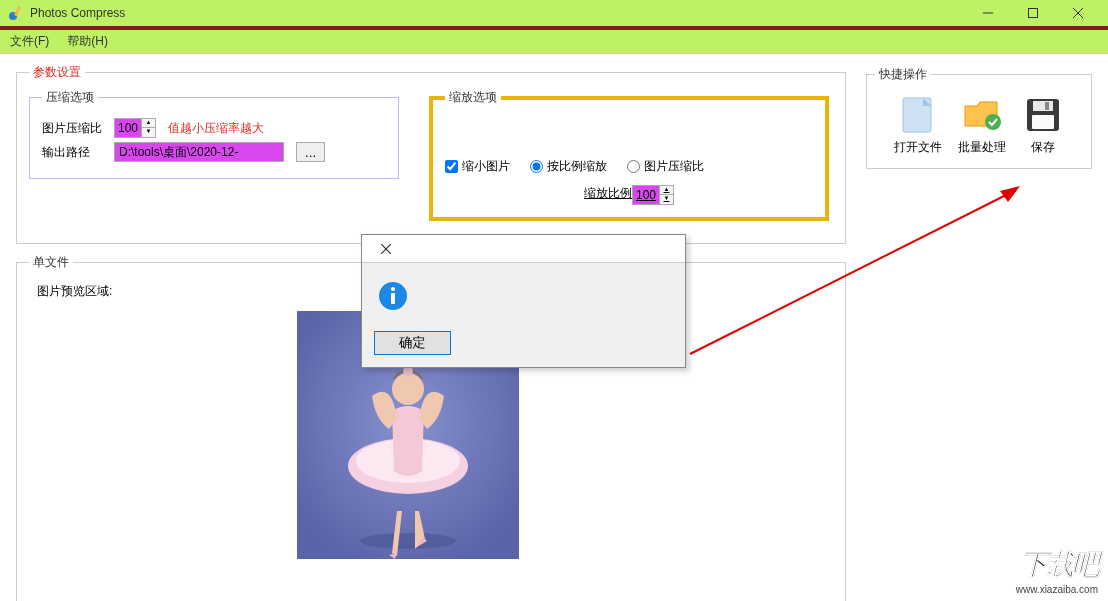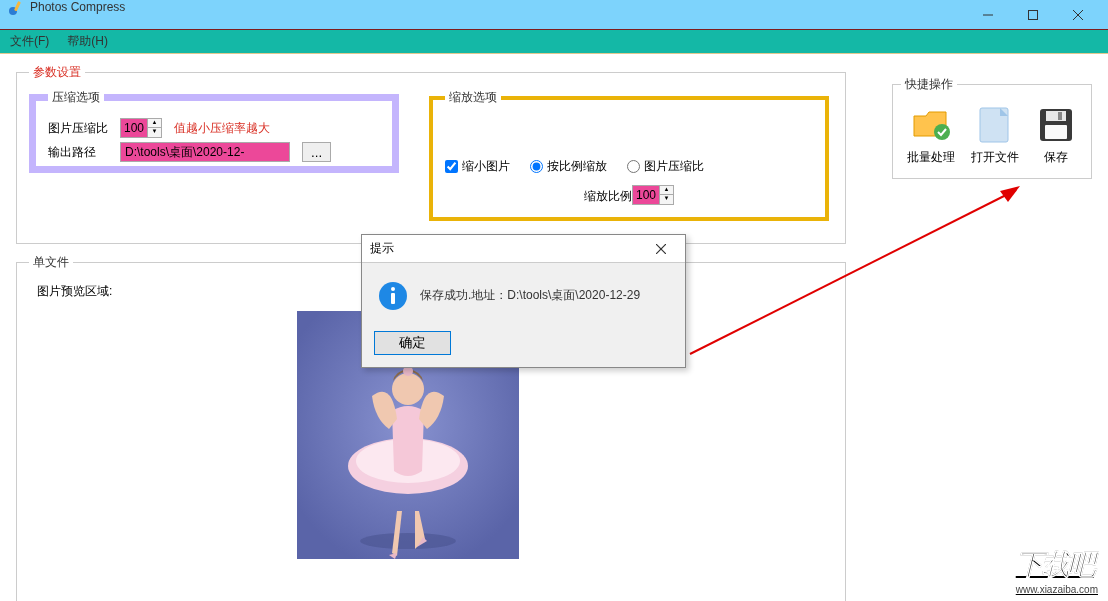--- a/index.html
+++ b/index.html
@@ -1,54 +1,54 @@
 <!DOCTYPE html>
 <html><head>
   <meta charset="utf-8">
   <style>
     * { box-sizing: border-box; margin: 0; padding: 0; }
     body { font-family: "Microsoft YaHei", "SimSun", sans-serif; font-size: 12px; background: #fff; width: 1108px; height: 601px; overflow: hidden; position: relative; }
     
-    .titlebar { height: 30px; background: #7dd3fc; border-bottom: 1px solid #7f1d1d; display: flex; align-items: flex-start; padding: 0 8px; }
+    .titlebar { height: 30px; background: #bef264; border-bottom: 4px solid #7f1d1d; display: flex; align-items: center; padding: 0 8px; }
     .titlebar .app-icon { width: 16px; height: 16px; margin-right: 6px; }
     .titlebar .title { color: #333; flex: 1; }
     .titlebar .win-controls { display: flex; gap: 0; }
     .titlebar .win-btn { width: 45px; height: 30px; display: flex; align-items: center; justify-content: center; color: #555; cursor: pointer; }
     
-    .menubar { height: 24px; background: #14b8a6; display: flex; align-items: center; padding: 0 10px; gap: 18px; border-bottom: 1px solid #e0c890; }
+    .menubar { height: 24px; background: #bef264; display: flex; align-items: center; padding: 0 10px; gap: 18px; border-bottom: 1px solid #e0c890; }
     .menubar .menu-item { color: #333; cursor: pointer; }
     
     .content { padding: 10px 16px; background: #fff; position: relative; height: calc(601px - 54px); }
     
     fieldset { border: 1px solid #ccc; padding: 8px 12px 12px 12px; margin-bottom: 10px; }
     fieldset legend { padding: 0 4px; color: #333; }
     .params-legend { color: #d93025; }
     
     .params-fieldset { display: flex; gap: 0; align-items: flex-start; }
-    .compress-group { border: 7px solid #c4b5fd; padding: 8px 12px 0 12px; width: 370px; }
+    .compress-group { border: 1px solid #c4b5fd; padding: 8px 12px 12px 12px; width: 370px; }
     .scale-group { border: 4px solid #eab308; padding: 8px 12px 12px 12px; width: 400px; margin-left: 30px; }
     
     .row { display: flex; align-items: center; margin: 4px 0; gap: 8px; }
     .label { min-width: 64px; display: inline-block; }
     
-    input[type="text"] { border: 1px solid #aaa; padding: 2px 4px; height: 20px; font-size: 12px; background: #ec4899; }
+    input[type="text"] { border: 1px solid #aaa; padding: 2px 4px; height: 20px; font-size: 12px; background: #d946ef; }
     .numeric { width: 42px; border: 1px solid #aaa; display: flex; align-items: center; height: 20px; }
     .numeric input { border: none; width: 26px; text-align: center; height: 18px; padding: 0; }
     .numeric .spinners { display: flex; flex-direction: column; width: 14px; }
     .numeric .spin-btn { height: 9px; border-left: 1px solid #aaa; font-size: 6px; line-height: 7px; text-align: center; cursor: pointer; background: #f5f5f5; }
     .numeric .spin-btn:first-child { border-bottom: 1px solid #aaa; }
     
     .hint-red { color: #d93025; margin-left: 4px; }
     .btn-dots { border: 1px solid #aaa; background: #efefef; padding: 2px 8px; cursor: pointer; margin-left: 4px; height: 20px; }
     
     .scale-row { display: flex; align-items: center; gap: 20px; margin-top: 44px; }
     .check-label, .radio-label { display: flex; align-items: center; gap: 4px; cursor: pointer; }
-    .scale-ratio-row { display: flex; align-items: flex-end; gap: 0; justify-content: center; margin-top: 10px; }
-    
-    .quick-fieldset { position: absolute; top: 22px; right: 16px; width: 200px; border: 1px solid #ccc; padding: 8px 8px 12px 8px; }
+    .scale-ratio-row { display: flex; align-items: flex-start; gap: 0; justify-content: center; margin-top: 10px; text-decoration: underline; }
+    
+    .quick-fieldset { position: absolute; top: 12px; right: 16px; width: 226px; border: 1px solid #ccc; padding: 8px 8px 12px 8px; }
     .quick-fieldset legend { padding: 0 4px; }
     .quick-actions { display: flex; gap: 16px; justify-content: center; margin-top: 4px; }
     .quick-btn { display: flex; flex-direction: column; align-items: center; gap: 4px; cursor: pointer; }
     .quick-btn .icon-box { width: 42px; height: 40px; display: flex; align-items: center; justify-content: center; }
     .quick-btn .btn-label { font-size: 12px; }
     
     .single-file-fieldset { margin-top: 8px; width: 830px; height: 380px; position: relative; }
     .preview-label { margin: 4px 8px 12px 8px; }
     .preview-img { position: absolute; left: 280px; top: 40px; width: 222px; height: 248px; overflow: hidden; }
     
@@ -57,21 +57,21 @@
     .dialog-title .t { flex: 1; }
     .dialog-close { width: 32px; height: 24px; display: flex; align-items: center; justify-content: center; cursor: pointer; }
     .dialog-body { padding: 18px 12px 12px 16px; display: flex; align-items: flex-start; gap: 12px; }
     .dialog-info-icon { width: 30px; height: 30px; }
     .dialog-msg { font-size: 12px; color: #333; padding-top: 6px; }
     .dialog-footer { display: flex; padding: 8px 12px 12px 12px; }
     .ok-btn { border: 1px solid #0078d7; background: #e1e1e1; padding: 2px 24px; cursor: pointer; outline: 1px solid #0078d7; outline-offset: -1px; }
     
     .arrow-annotation { position: absolute; top: 130px; left: 680px; width: 360px; height: 200px; z-index: 50; pointer-events: none; }
     
-    .watermark { position: absolute; right: 10px; bottom: 6px; display: flex; flex-direction: column; align-items: flex-start; z-index: 40; text-decoration: underline; }
+    .watermark { position: absolute; right: 10px; bottom: 6px; display: flex; flex-direction: column; align-items: flex-end; z-index: 40; }
     .watermark .cn { font-size: 28px; font-weight: 900; color: #000; font-style: italic; letter-spacing: -2px; -webkit-text-stroke: 0.5px #fff; text-shadow: 1px 1px 0 #fff; }
     .watermark .en { font-size: 10px; color: #444; letter-spacing: 0; }
   </style>
 </head>
 <body>
 
 <div class="titlebar">
   <span class="app-icon">
     <svg width="16" height="16" viewBox="0 0 16 16">
         <circle cx="5" cy="11" r="4" fill="#2b7cd3"></circle>
@@ -156,36 +156,36 @@
         </div>
       </fieldset>
     </div>
   </fieldset>
 
   <fieldset class="quick-fieldset">
     <legend>快捷操作</legend>
     <div class="quick-actions">
       <div class="quick-btn">
         <div class="icon-box">
+          <svg width="34" height="38" viewBox="0 0 34 38">
+              <rect x="2" y="2" width="28" height="34" rx="2" fill="#cfe2f3" stroke="#9fc5e8"></rect>
+              <path d="M22 2 L30 10 L22 10 Z" fill="#9fc5e8"></path>
+            </svg>
+        </div>
+        <span class="btn-label">打开文件</span>
+      </div>
+      <div class="quick-btn">
+        <div class="icon-box">
           <svg width="38" height="34" viewBox="0 0 38 34">
               <path d="M2 8 L14 8 L17 4 L34 4 L34 28 L2 28 Z" fill="#ffc34d" stroke="#e29b00"></path>
               <circle cx="30" cy="24" r="8" fill="#4caf50"></circle>
               <path d="M26 24 L29 27 L34 21" fill="none" stroke="#fff" stroke-width="2"></path>
             </svg>
         </div>
         <span class="btn-label">批量处理</span>
-      </div>
-      <div class="quick-btn">
-        <div class="icon-box">
-          <svg width="34" height="38" viewBox="0 0 34 38">
-              <rect x="2" y="2" width="28" height="34" rx="2" fill="#cfe2f3" stroke="#9fc5e8"></rect>
-              <path d="M22 2 L30 10 L22 10 Z" fill="#9fc5e8"></path>
-            </svg>
-        </div>
-        <span class="btn-label">打开文件</span>
       </div>
       <div class="quick-btn">
         <div class="icon-box">
           <svg width="36" height="36" viewBox="0 0 36 36">
               <rect x="2" y="2" width="32" height="32" rx="3" fill="#3a3a3a"></rect>
               <rect x="8" y="4" width="20" height="10" fill="#e8e8e8"></rect>
               <rect x="20" y="5" width="4" height="8" fill="#888"></rect>
               <rect x="7" y="18" width="22" height="14" rx="1" fill="#fafafa"></rect>
             </svg>
         </div>
@@ -230,34 +230,32 @@
   </svg>
 
   <div class="watermark">
     <div class="cn">下载吧</div>
     <div class="en">www.xiazaiba.com</div>
   </div>
 </div>
 
 <div class="dialog">
   <div class="dialog-title">
-    <span class="t">提示</span>
     <div class="dialog-close">
       <svg width="10" height="10">
           <line x1="0" y1="0" x2="10" y2="10" stroke="#333" stroke-width="1.2"></line>
           <line x1="10" y1="0" x2="0" y2="10" stroke="#333" stroke-width="1.2"></line>
         </svg>
     </div>
   </div>
   <div class="dialog-body">
     <div class="dialog-info-icon">
       <svg width="30" height="30" viewBox="0 0 30 30">
           <circle cx="15" cy="15" r="14" fill="#1e88e5"></circle>
           <circle cx="15" cy="8" r="2" fill="#fff"></circle>
           <rect x="13" y="12" width="4" height="11" rx="1" fill="#fff"></rect>
         </svg>
     </div>
-    <div class="dialog-msg">保存成功.地址：D:\tools\桌面\2020-12-29</div>
   </div>
   <div class="dialog-footer">
     <button class="ok-btn">确定</button>
   </div>
 </div>
 
 </body></html>

